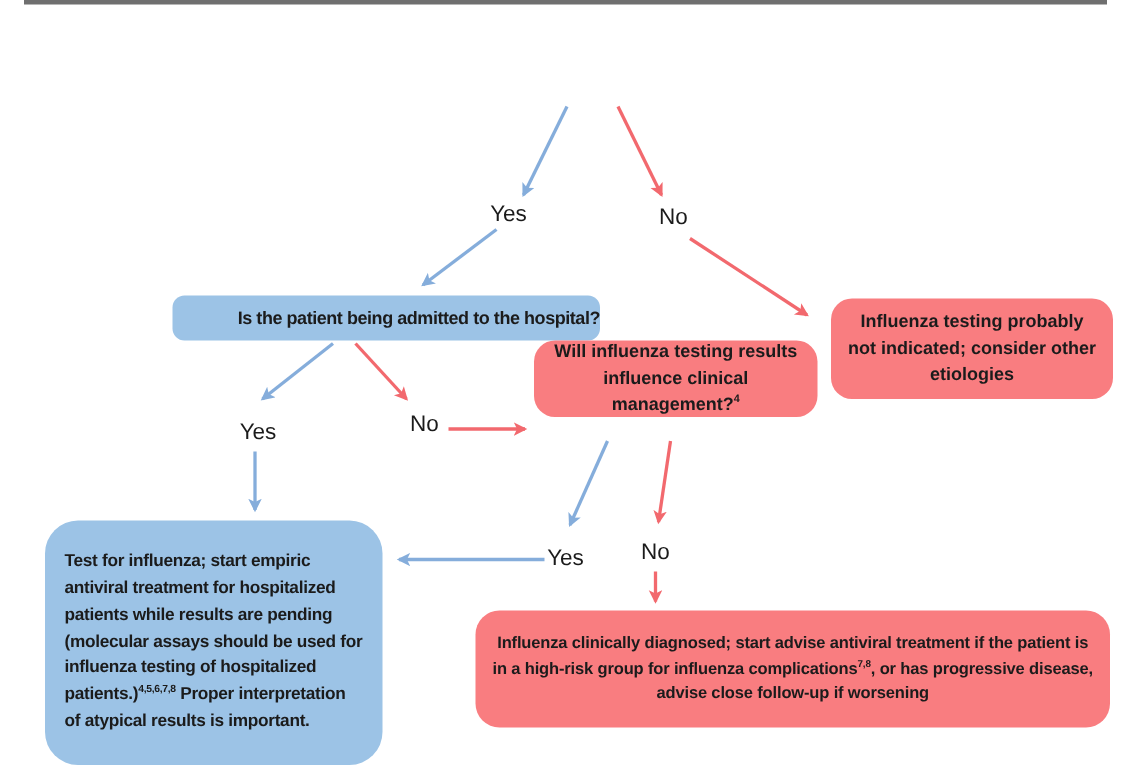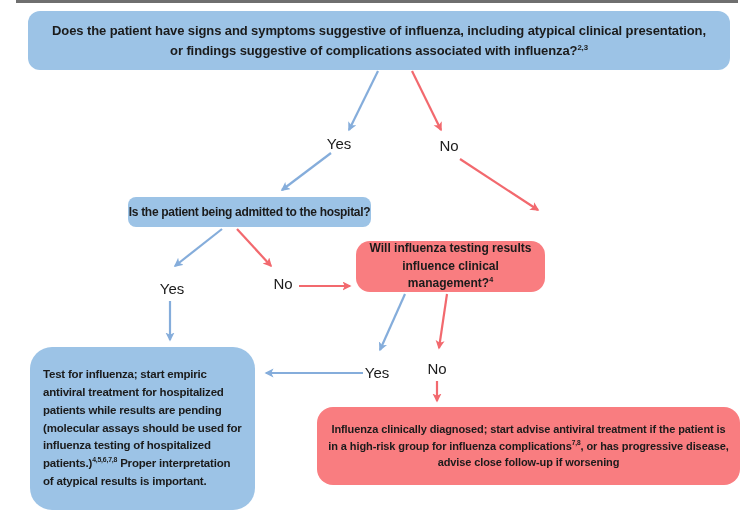--- a/index.html
+++ b/index.html
@@ -15,23 +15,23 @@
     background:var(--edge-color,#6f6f6f);
   }
   .box {
     position:absolute; display:flex; align-items:center; justify-content:center;
     font-weight:bold; color:var(--text-color,#1b1b1b); text-align:center;
   }
   .blue { background:var(--box-blue,#9cc3e6); }
   .red  { background:var(--box-red,#f97d80); }
 
   .box-q1   { left:28px;  top:11px;  width:702px; height:59px;  border-radius:12px; font-size:13px; line-height:1.5; padding:4px 24px; letter-spacing:-0.1px; }
-  .box-admit{ left:128px; top:197px; width:243px; height:30px;  border-radius:8px;  font-size:12px; white-space:nowrap; letter-spacing:-0.3px; }
+  .box-admit{ left:115px; top:197px; width:285px; height:30px;  border-radius:8px;  font-size:12px; white-space:nowrap; letter-spacing:-0.3px;justify-content:flex-end; }
   .box-notind{ left:554px; top:199px; width:188px; height:67px; border-radius:14px; font-size:12px; line-height:1.45; padding:4px 10px; }
-  .box-mgmt { left:356px; top:241px; width:189px; height:51px;  border-radius:14px; font-size:12px; line-height:1.45; padding:4px 8px; }
+  .box-mgmt { left:356px; top:227px; width:189px; height:51px;  border-radius:14px; font-size:12px; line-height:1.45; padding:4px 8px; }
   .box-test { left:30px;  top:347px; width:225px; height:163px; border-radius:22px; font-size:11.5px; line-height:1.55; padding:8px 13px; text-align:left; letter-spacing:-0.2px; }
   .box-diag { left:317px; top:407px; width:423px; height:78px;  border-radius:16px; font-size:11px; line-height:1.5; padding:4px 10px; letter-spacing:-0.1px; }
 
   .lbl {
     position:absolute; font-weight:normal; font-size:15px;
     transform:translate(-50%,-50%); color:var(--text-color,#1b1b1b);
   }
   .lbl-yes1 { left:339px; top:143px; }
   .lbl-no1  { left:449px; top:145px; }
   .lbl-yes2 { left:172px; top:288px; }
@@ -70,28 +70,28 @@
     <line class="ln-blue" x1="222" y1="229" x2="175" y2="266" marker-end="url(#ah-blue)"></line>
     <line class="ln-red" x1="237" y1="229" x2="271" y2="266" marker-end="url(#ah-red)"></line>
     <line class="ln-blue" x1="170" y1="301" x2="170" y2="340" marker-end="url(#ah-blue)"></line>
     <line class="ln-red" x1="299" y1="286" x2="350" y2="286" marker-end="url(#ah-red)"></line>
     <line class="ln-blue" x1="405" y1="294" x2="380" y2="350" marker-end="url(#ah-blue)"></line>
     <line class="ln-red" x1="447" y1="294" x2="439" y2="348" marker-end="url(#ah-red)"></line>
     <line class="ln-blue" x1="363" y1="373" x2="266" y2="373" marker-end="url(#ah-blue)"></line>
     <line class="ln-red" x1="437" y1="381" x2="437" y2="401" marker-end="url(#ah-red)"></line>
   </svg>
 
-  <div class="box blue box-q1">
-    <div><span>Does the patient have signs and symptoms suggestive of influenza, including atypical clinical presentation, or findings suggestive of complications associated with influenza?</span><sup>2,3</sup></div>
-  </div>
 
   <div class="box blue box-admit">
     <div><span>Is the patient being admitted to the hospital?</span></div>
   </div>
 
+  <div class="box red box-notind">
+    <div><span>Influenza testing probably not indicated; consider other etiologies</span></div>
+  </div>
 
   <div class="box red box-mgmt">
     <div><span>Will influenza testing results influence clinical management?</span><sup>4</sup></div>
   </div>
 
   <div class="box blue box-test">
     <div><span>Test for influenza; start empiric antiviral treatment for hospitalized patients while results are pending (molecular assays should be used for influenza testing of hospitalized patients.)</span><sup>4,5,6,7,8</sup><span> Proper interpretation of atypical results is important.</span></div>
   </div>
 
   <div class="box red box-diag">

